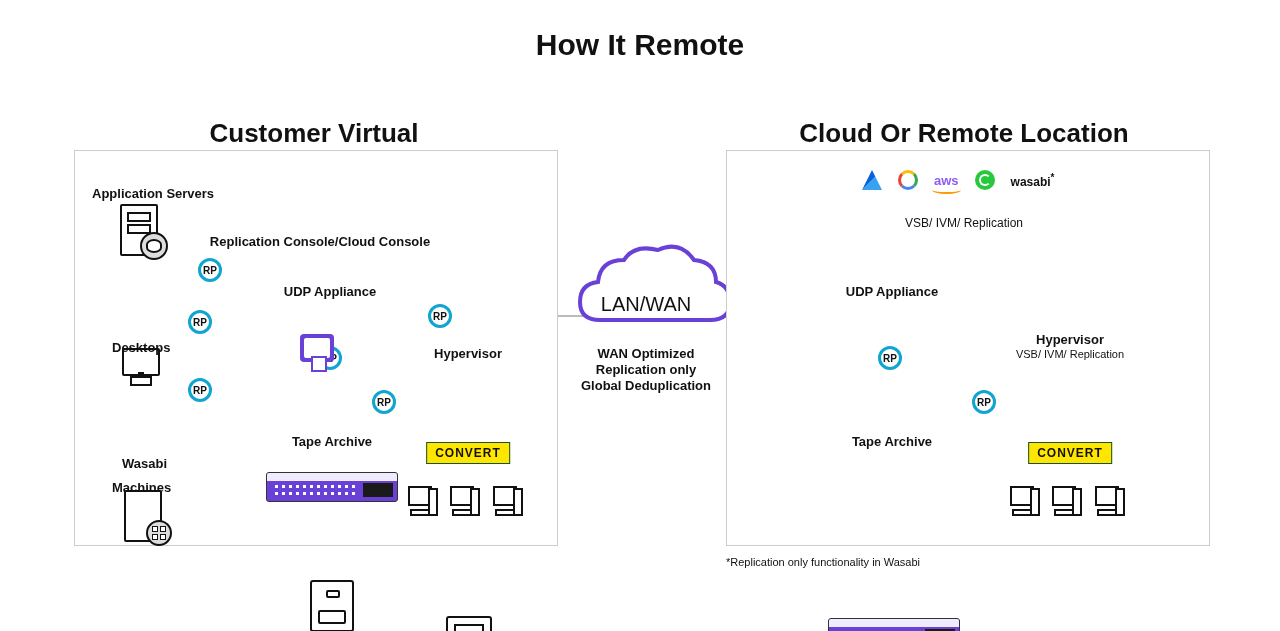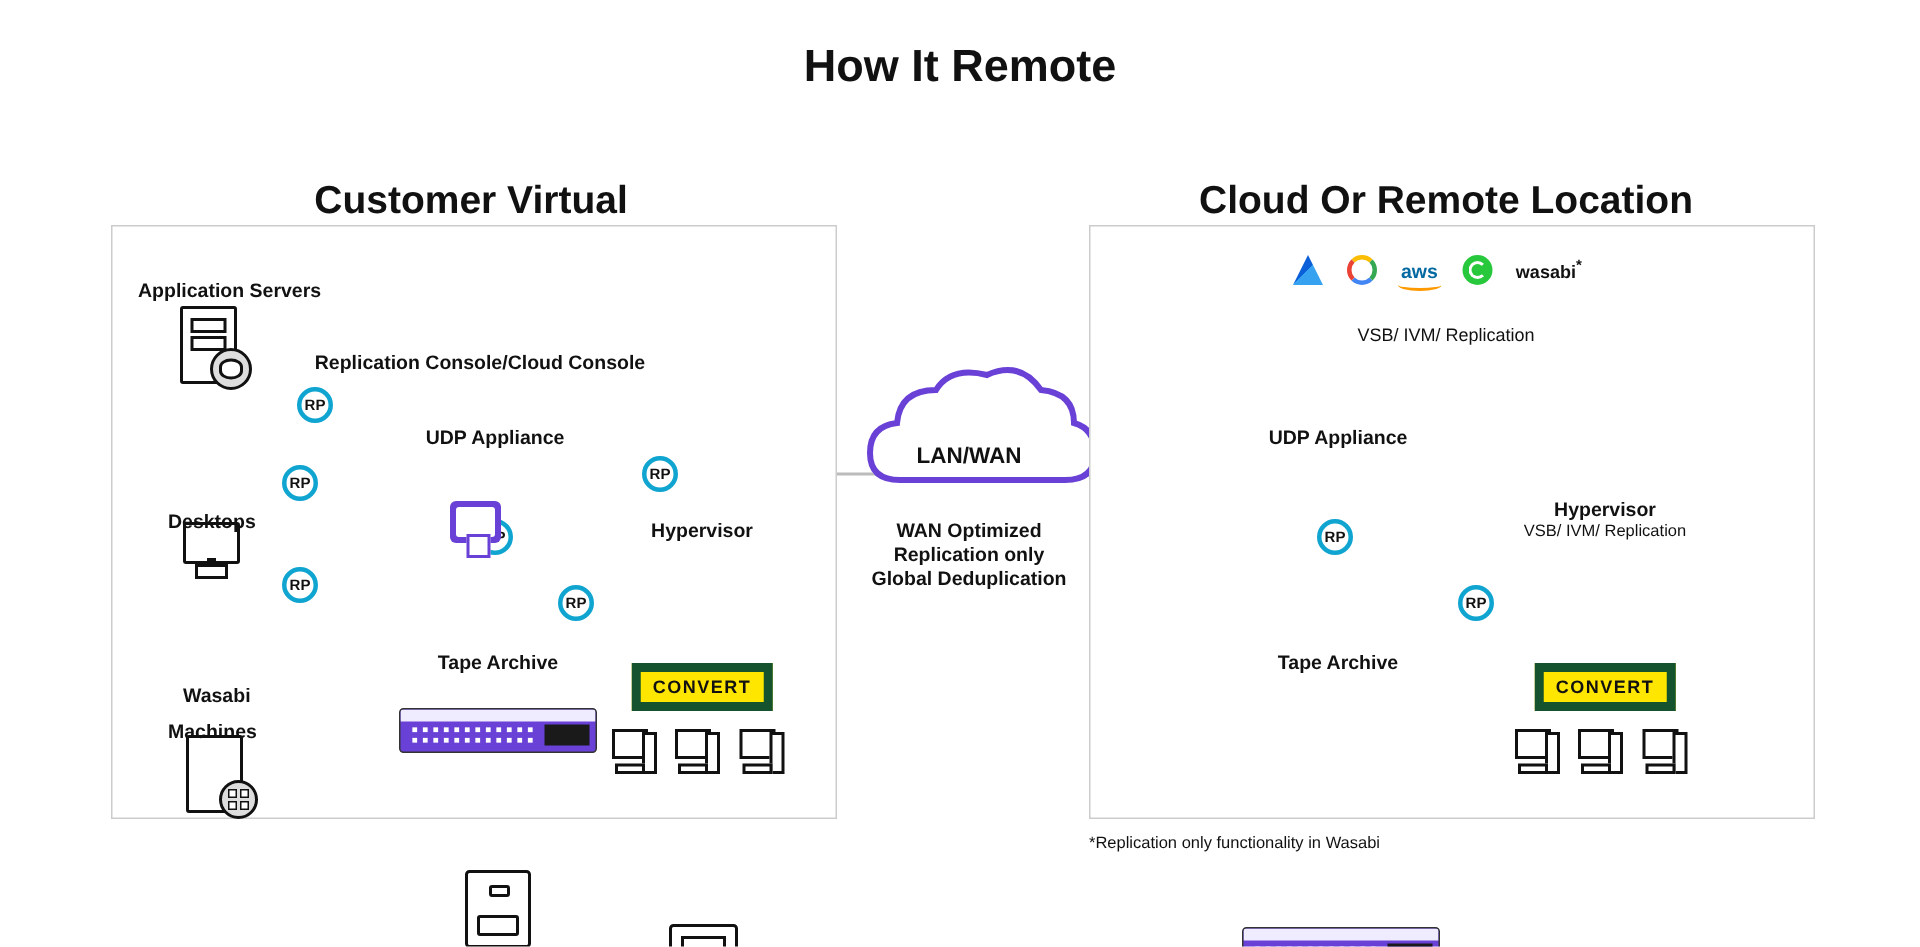--- a/index.html
+++ b/index.html
@@ -6,21 +6,21 @@
   .abs{position:absolute}
   .center{transform:translate(-50%,-50%)}
   .centerX{transform:translateX(-50%)}
   h1.title{font-size:30px;font-weight:800;margin:0;white-space:nowrap;font-stretch:condensed}
   h2.section{font-size:26px;font-weight:800;margin:0;white-space:nowrap;font-stretch:condensed}
   .panel{border:1px solid #ccc;background:#fff}
   .lbl{font-size:13px;font-weight:700;white-space:nowrap;text-align:center}
   .lbl-sm{font-size:11px;font-weight:700;white-space:nowrap;text-align:center}
   .lbl-reg{font-size:12px;font-weight:400;white-space:nowrap;text-align:center}
   .rp{width:24px;height:24px;border:3px solid #10a5d1;border-radius:50%;background:#fff;display:flex;align-items:center;justify-content:center;font-size:10px;font-weight:800;color:#111;box-sizing:border-box}
-  .convert{background:#ffe600;font-size:12px;font-weight:800;letter-spacing:1px;padding:3px 8px;border:6px solid #14532d}
+  .convert{background:#ffe600;font-size:12px;font-weight:800;letter-spacing:1px;padding:3px 8px;border:1px solid #14532d}
   .appliance{width:130px;height:28px;background:#6a41d6;border-radius:3px;position:relative;overflow:hidden;border:1px solid #333}
   .appliance .top{position:absolute;top:0;left:0;right:0;height:8px;background:#f0ecff}
   .appliance .dots{position:absolute;top:10px;left:6px;right:40px;bottom:4px;
     background-image:radial-gradient(circle,#fff 1.8px,transparent 1.9px);
     background-size:7px 7px}
   .appliance .panelR{position:absolute;right:4px;top:10px;width:30px;bottom:4px;background:#1a1a1a}
   .tape{width:40px;height:48px;border:2px solid #111;border-radius:3px;background:#fff;position:relative}
   .tape::before{content:"";position:absolute;left:6px;right:6px;bottom:6px;height:10px;border:2px solid #111;border-radius:2px}
   .tape::after{content:"";position:absolute;left:14px;top:8px;width:10px;height:4px;border:2px solid #111;border-radius:2px}
   .hv{width:42px;height:60px;border:2px solid #111;border-radius:3px;background:#fff;position:relative}
@@ -40,21 +40,21 @@
   .pc{width:30px;height:30px;position:relative;display:inline-block;margin:0 4px}
   .pc::before{content:"";position:absolute;top:0;left:0;width:20px;height:16px;border:2px solid #111;background:#fff}
   .pc::after{content:"";position:absolute;bottom:0;left:2px;width:16px;height:3px;border:2px solid #111;background:#fff}
   .pc .twr{position:absolute;right:0;top:2px;width:6px;height:24px;border:2px solid #111;background:#fff}
   .console{width:34px;height:28px;background:#6a41d6;border-radius:4px;position:relative}
   .console::after{content:"";position:absolute;bottom:-10px;left:50%;width:12px;height:12px;margin-left:-6px;background:#fff;border:2px solid #6a41d6}
   .console .chart{position:absolute;inset:4px;background:#fff;border-radius:2px}
   
   .az{width:20px;height:20px;background:linear-gradient(135deg,#0b5fd8,#0b5fd8 50%,#37a2ef 50%);clip-path:polygon(50% 0,100% 100%,0 100%)}
   .gc{width:20px;height:20px;border-radius:50%;border:3px solid #ea4335;border-top-color:#fbbc04;border-right-color:#34a853;border-bottom-color:#4285f4;box-sizing:border-box}
-  .aws{font-size:13px;font-weight:700;color:#0369a1;position:relative}
+  .aws{font-size:13px;font-weight:700;color:#8b5cf6;position:relative}
   .aws::after{content:"";position:absolute;left:-2px;right:-2px;bottom:-6px;height:6px;border-bottom:2px solid #ff9900;border-radius:0 0 50% 50%}
   .ws{width:20px;height:20px;border-radius:50%;background:#28c83c;position:relative}
   .ws::after{content:"";position:absolute;inset:4px;border:2px solid #fff;border-radius:50%;border-right-color:transparent}
   .wslbl{font-size:12px;font-weight:700;color:#111}
   .footnote{font-size:11px;font-weight:400}
   
   svg.wires{position:absolute;inset:0;width:1280px;height:631px;pointer-events:none}
   svg.wires line,svg.wires polyline,svg.wires path{stroke:#bbb;stroke-width:2;fill:none}
 </style>
 </head>
@@ -145,21 +145,21 @@
 
 <div class="abs lbl centerX" style="left:468px;top:346px">Hypervisor</div>
 <div class="hv abs" style="left:446px;top:364px"></div>
 <div class="convert abs centerX" style="left:468px;top:442px">CONVERT</div>
 <div class="abs" style="left:404px;top:486px">
   <span class="pc"><span class="twr"></span></span>
   <span class="pc"><span class="twr"></span></span>
   <span class="pc"><span class="twr"></span></span>
 </div>
 
-<div class="abs center" style="left:646px;top:304px;font-size:15px;font-weight:700">LAN/WAN</div>
+<div class="abs center" style="left:646px;top:304px;font-size:20px;font-weight:400">LAN/WAN</div>
 <div class="abs lbl centerX" style="left:646px;top:346px">WAN Optimized</div>
 <div class="abs lbl centerX" style="left:646px;top:362px">Replication only</div>
 <div class="abs lbl centerX" style="left:646px;top:378px">Global Deduplication</div>
 
 <h2 class="section abs centerX" style="left:964px;top:118px">Cloud Or Remote Location</h2>
 <div class="panel abs" style="left:726px;top:150px;width:482px;height:394px"></div>
 
 <div class="abs" style="left:862px;top:170px;display:flex;align-items:center;gap:16px">
   <div class="az"></div>
   <div class="gc"></div>

